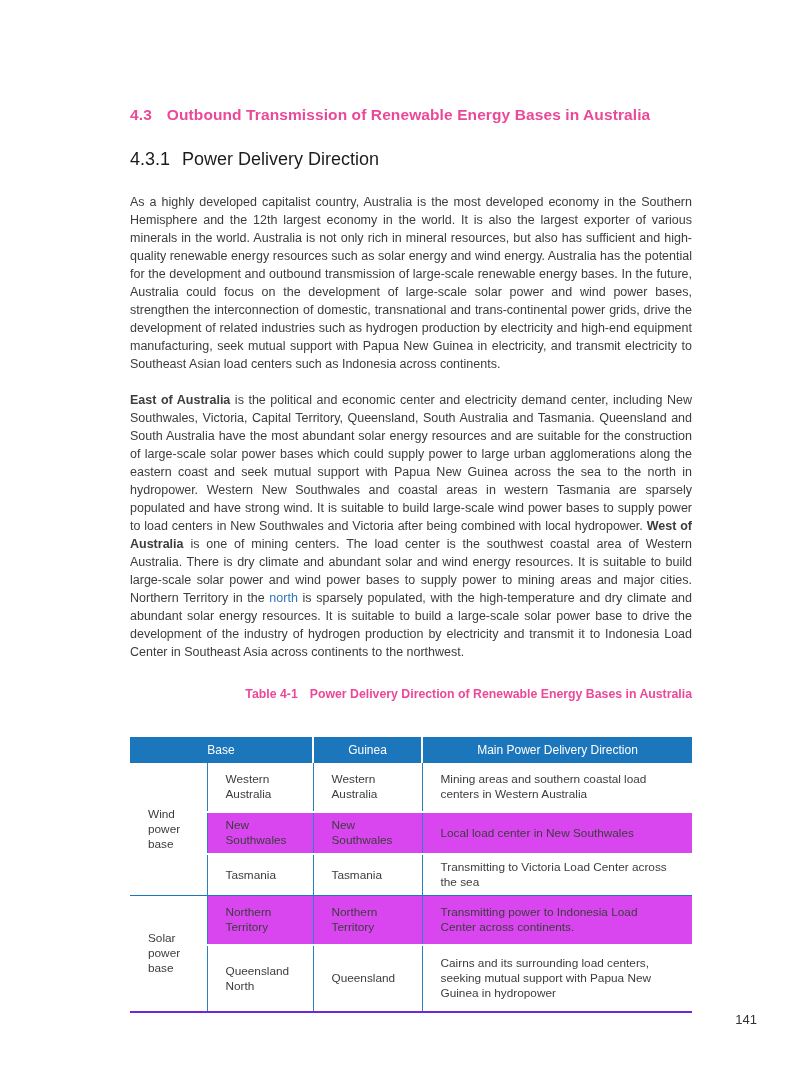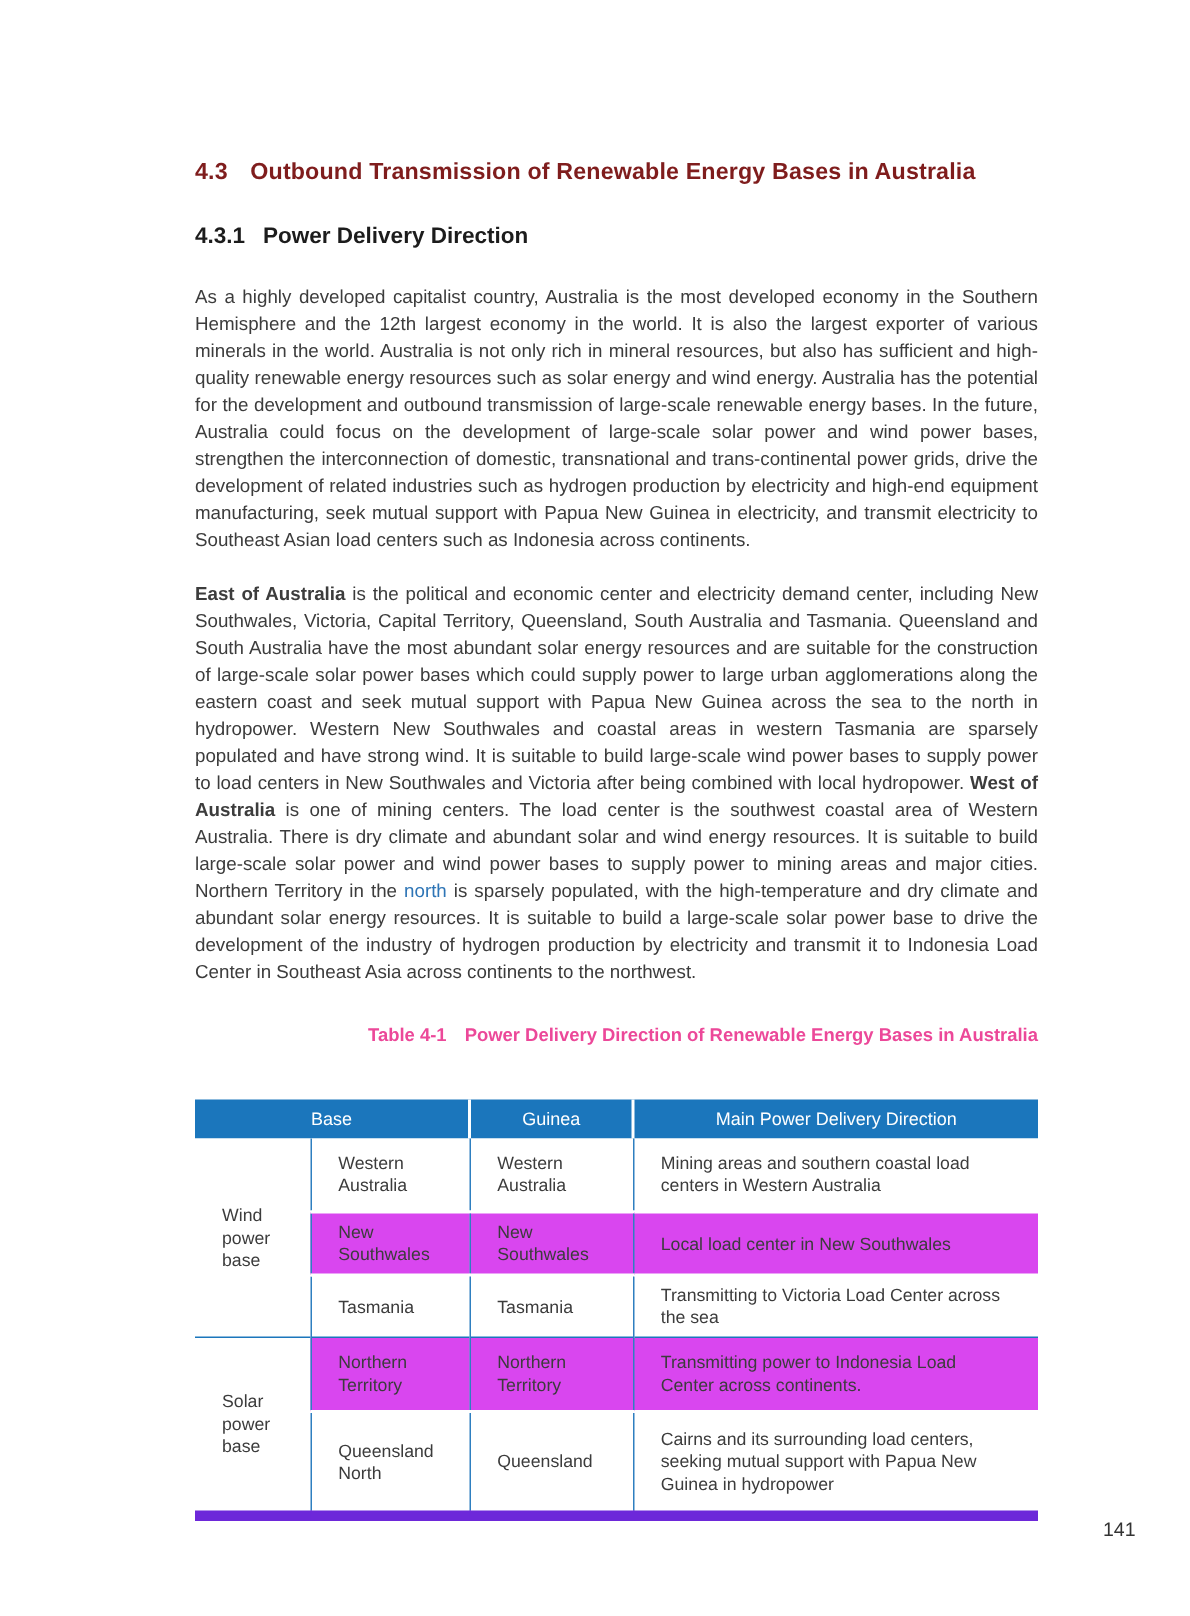--- a/index.html
+++ b/index.html
@@ -17,28 +17,28 @@
   }
   .content {
     position: absolute;
     left: 130px;
     top: 106px;
     width: 562px;
   }
   .section-heading {
     font-size: 15.5px;
     font-weight: bold;
-    color: #7f1d1d;
+    color: #ec4899;
     margin: 0 0 25px 0;
     letter-spacing: 0.1px;
   }
   .section-heading .h-num { margin-right: 15px; }
   .subsection-heading {
-    font-size: 15px;
-    font-weight: bold;
+    font-size: 18px;
+    font-weight: normal;
     color: #1c1c1c;
     margin: 0 0 23px 0;
   }
   .subsection-heading .h-num { margin-right: 12px; }
   p.body-para {
     font-size: 12.5px;
     line-height: 18px;
     text-align: justify;
     margin: 0 0 18px 0;
     color: #3c3c3c;
@@ -56,21 +56,21 @@
     color: #ec4899;
     font-weight: bold;
     font-size: 12.3px;
   }
   .table-caption .cap-label { margin-right: 12px; }
   table.data-table {
     width: 562px;
     border-collapse: collapse;
     font-size: 11.8px;
     color: #3c3c3c;
-    border-bottom: 7px solid #6d28d9;
+    border-bottom: 2px solid #6d28d9;
     margin-top: 36px;
   }
   table.data-table thead th {
     background: #1b76bc;
     color: #ffffff;
     font-weight: normal;
     font-size: 12px;
     padding: 6px 4px;
     border-left: 2px solid #ffffff;
     text-align: center;

